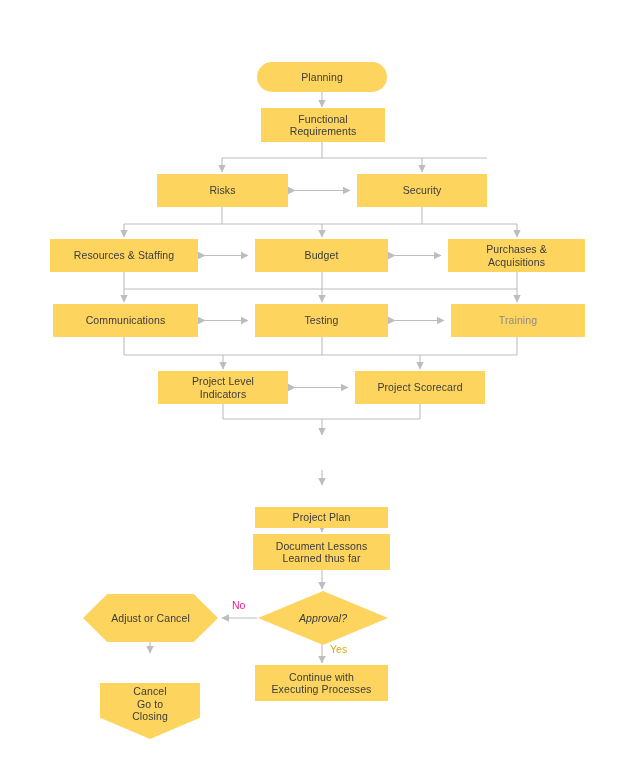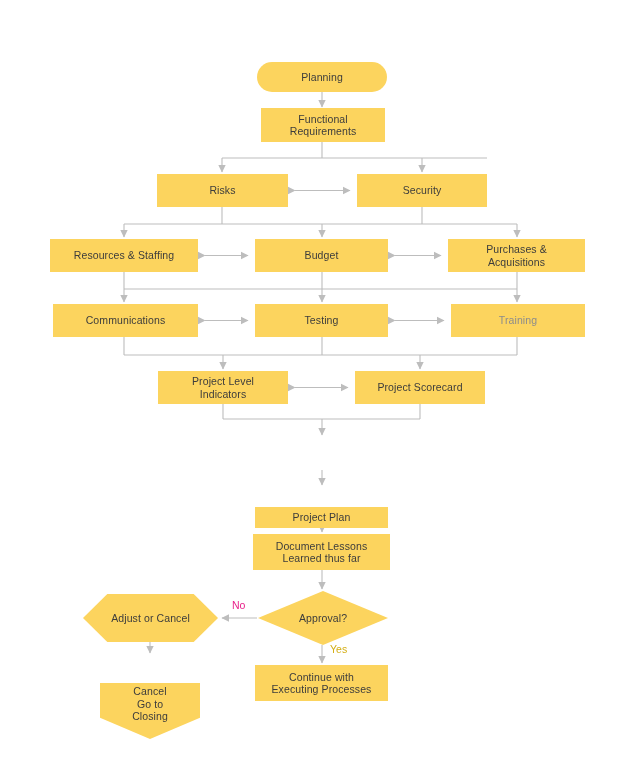--- a/index.html
+++ b/index.html
@@ -23,20 +23,21 @@
     line-height:12.5px;
     letter-spacing:0.1px;
     background:#fcd45e;
     -webkit-user-select:none;user-select:none;
   }
   .node span{display:block;padding:0 4px;}
   .pill{border-radius:999px;}
   .rect{border-radius:0;}
   .diamond{
     background:transparent;
+    font-style:italic;
   }
   .diamond .shape,
   .hexagon .shape,
   .pentagon .shape{
     position:absolute;left:0;top:0;width:100%;height:100%;
     background:#fcd45e;
   }
   .diamond .shape{clip-path:polygon(50% 0%,100% 50%,50% 100%,0% 50%);}
   .hexagon{background:transparent;}
   .hexagon .shape{clip-path:polygon(18% 0%,82% 0%,100% 50%,82% 100%,18% 100%,0% 50%);}

